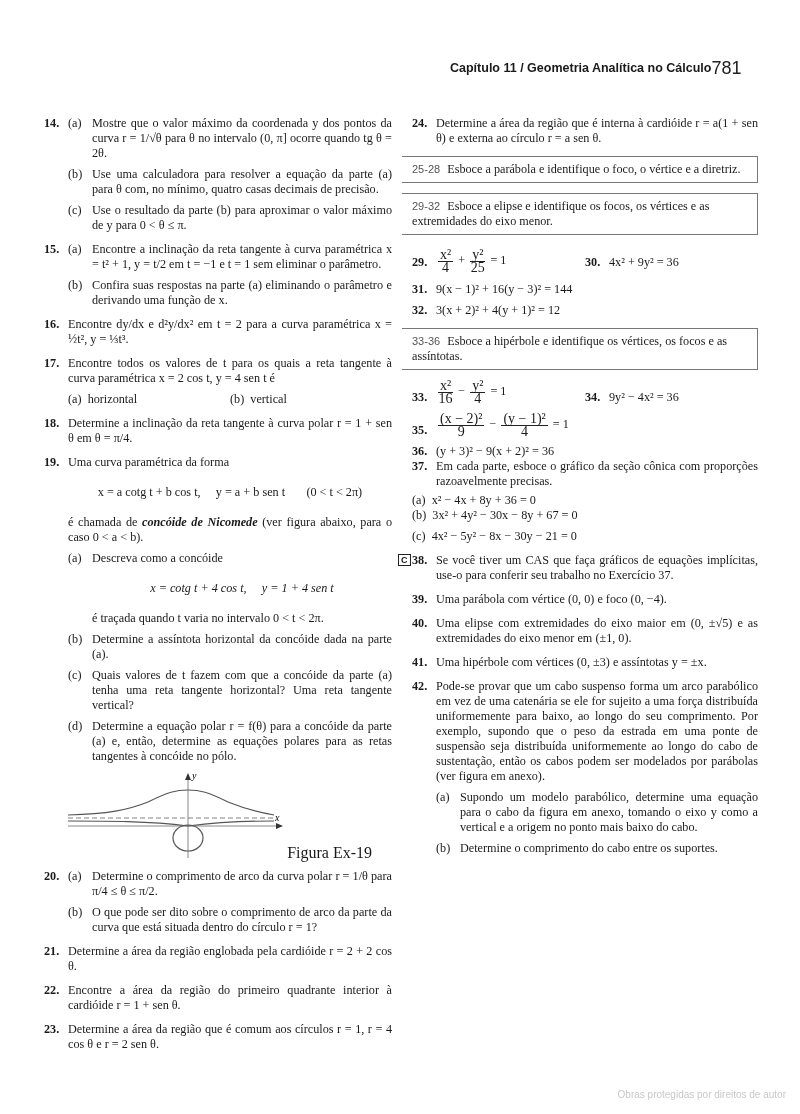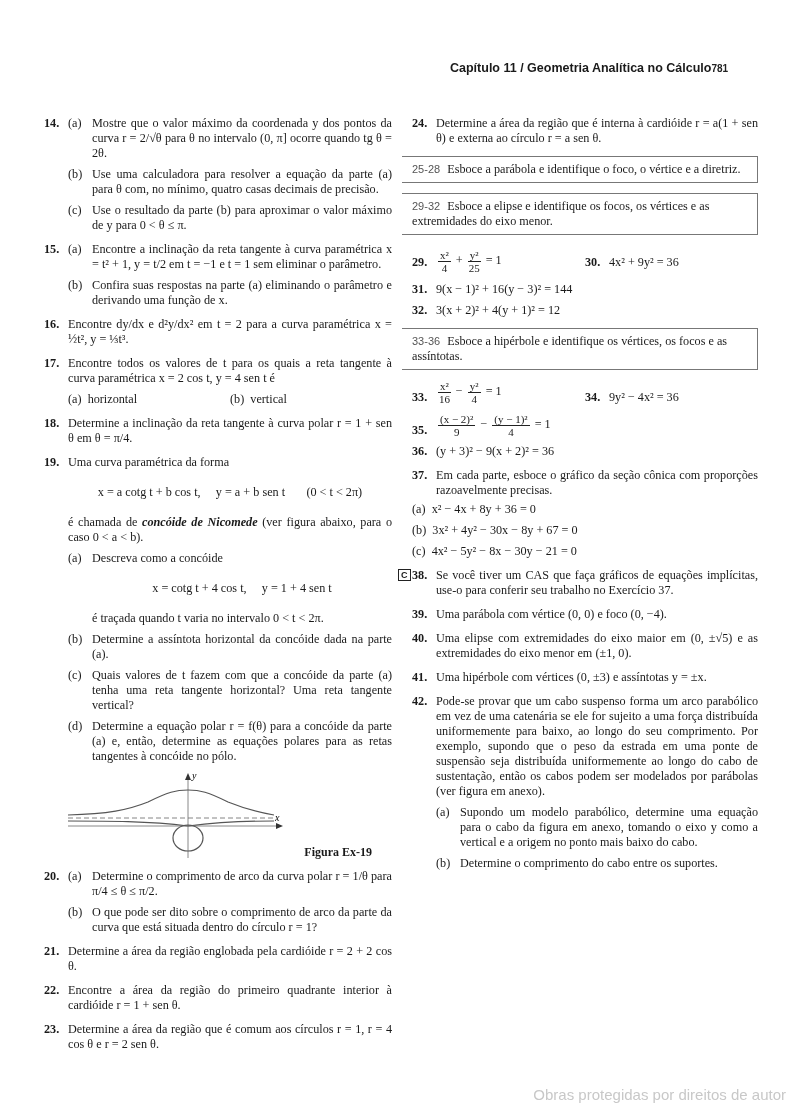--- a/index.html
+++ b/index.html
@@ -1,53 +1,53 @@
 <!DOCTYPE html>
 <html><head>
 <meta charset="utf-8">
 <style>
   html, body { margin:0; padding:0; background:#fff; }
   body { width:800px; height:1114px; position:relative; overflow:hidden;
          font-family:"Liberation Serif", serif; color:#1a1a1a; font-size:12.2px; line-height:15px; }
   .header { position:absolute; top:61px; left:450px; width:305px; font-family:"Liberation Sans", sans-serif;
             font-weight:bold; font-size:12.5px; display:flex; }
-  .header .pg { font-weight:bold; font-size:10px; color:#222; }
+  .header .pg { font-weight:normal; font-size:18px; color:#222; }
   .col { position:absolute; top:116px; }
   .col-left { left:44px; width:348px; }
   .col-right { left:412px; width:346px; }
   .ex { position:relative; padding-left:24px; margin-bottom:9px; text-align:justify; }
   .ex .num { position:absolute; left:0; top:0; font-weight:bold; }
   .part { position:relative; padding-left:24px; margin-top:6px; text-align:justify; }
   .part .pl { position:absolute; left:0; top:0; }
   .eq { text-align:center; margin:15px 0; font-style:normal; }
   i { font-style:italic; }
   .box { border:1px solid #777; border-left:none; padding:5px 14px 5px 0; margin:10px 0 10px -10px; padding-left:10px; }
   .box .rng { font-family:"Liberation Sans", sans-serif; font-size:11px; color:#555; margin-right:4px; }
   .grid2 { display:grid; grid-template-columns:1fr 1fr; row-gap:8px; margin-bottom:8px; }
   .gitem { position:relative; padding-left:24px; }
   .gitem .num { position:absolute; left:0; top:0; font-weight:bold; }
-  .frac { display:inline-flex; flex-direction:column; align-items:center; vertical-align:middle; font-size:11px; line-height:12px; margin:0 2px; }
+  .frac { display:inline-flex; flex-direction:column; align-items:center; vertical-align:middle; font-size:14px; line-height:12px; margin:0 2px; }
   .frac .n { border-bottom:1px solid #222; padding:0 2px; }
   .figure { position:relative; height:90px; margin-top:6px; }
-  .figcap { position:absolute; right:20px; bottom:0; font-weight:bold; font-size:12px; }
+  .figcap { position:absolute; right:20px; bottom:0; font-weight:normal; font-size:16px; }
   .cas { display:inline-block; border:1px solid #222; font-family:"Liberation Sans", sans-serif; font-weight:bold; font-size:9px; line-height:10px; padding:0 2px; position:absolute; left:-14px; top:1px; }
-  .footer { position:absolute; right:14px; bottom:12px; font-family:"Liberation Sans", sans-serif; font-size:15px; color:#c8c8c8; }
+  .footer { position:absolute; right:14px; bottom:12px; font-family:"Liberation Sans", sans-serif; font-size:10px; color:#c8c8c8; }
 </style>
 </head>
 <body>
 
 <div class="header">
   <span>Capítulo 11 / Geometria Analítica no Cálculo</span>
   <span class="pg">781</span>
 </div>
 
 <div class="col col-left">
   <div class="ex">
     <span class="num">14.</span>
-    <div class="part" style="margin-top:0"><span class="pl">(a)</span><span>Mostre que o valor máximo da coordenada y dos pontos da curva r = 2/√θ para θ no intervalo (0, π] ocorre quando tg θ = 2θ.</span></div>
+    <div class="part" style="margin-top:0"><span class="pl">(a)</span><span>Mostre que o valor máximo da coordenada y dos pontos da curva r = 1/√θ para θ no intervalo (0, π] ocorre quando tg θ = 2θ.</span></div>
     <div class="part"><span class="pl">(b)</span><span>Use uma calculadora para resolver a equação da parte (a) para θ com, no mínimo, quatro casas decimais de precisão.</span></div>
     <div class="part"><span class="pl">(c)</span><span>Use o resultado da parte (b) para aproximar o valor máximo de y para 0 &lt; θ ≤ π.</span></div>
   </div>
 
   <div class="ex">
     <span class="num">15.</span>
     <div class="part" style="margin-top:0"><span class="pl">(a)</span><span>Encontre a inclinação da reta tangente à curva paramétrica x = t² + 1, y = t/2 em t = −1 e t = 1 sem eliminar o parâmetro.</span></div>
     <div class="part"><span class="pl">(b)</span><span>Confira suas respostas na parte (a) eliminando o parâmetro e derivando uma função de x.</span></div>
   </div>
 
@@ -69,21 +69,21 @@
     <span class="num">18.</span>
     <span>Determine a inclinação da reta tangente à curva polar r = 1 + sen θ em θ = π/4.</span>
   </div>
 
   <div class="ex">
     <span class="num">19.</span>
     <span>Uma curva paramétrica da forma</span>
     <div class="eq" style="white-space:pre;">x = a cotg t + b cos t,     y = a + b sen t       (0 &lt; t &lt; 2π)</div>
     <div><span>é chamada de </span><b><i>concóide de Nicomede</i></b><span> (ver figura abaixo, para o caso 0 &lt; a &lt; b).</span></div>
     <div class="part"><span class="pl">(a)</span><span>Descreva como a concóide</span>
-      <div class="eq" style="white-space:pre;">x = cotg t + 4 cos t,     y = 1 + 4 sen t</div>
+      <div class="eq" style="white-space:pre;font-style:italic;">x = cotg t + 4 cos t,     y = 1 + 4 sen t</div>
       <div>é traçada quando t varia no intervalo 0 &lt; t &lt; 2π.</div>
     </div>
     <div class="part"><span class="pl">(b)</span><span>Determine a assíntota horizontal da concóide dada na parte (a).</span></div>
     <div class="part"><span class="pl">(c)</span><span>Quais valores de t fazem com que a concóide da parte (a) tenha uma reta tangente horizontal? Uma reta tangente vertical?</span></div>
     <div class="part"><span class="pl">(d)</span><span>Determine a equação polar r = f(θ) para a concóide da parte (a) e, então, determine as equações polares para as retas tangentes à concóide no pólo.</span></div>
 
     <div class="figure">
       <svg width="330" height="90" viewBox="0 0 330 90" style="position:absolute; left:-20px; top:0;">
         <line x1="140" y1="88" x2="140" y2="6" stroke="#888" stroke-width="1"></line>
         <polygon points="137,10 143,10 140,3" fill="#333"></polygon>
@@ -177,27 +177,27 @@
         <span class="n">(x − 2)²</span>
         <span>9</span>
       </span>
     <span>−</span>
     <span class="frac">
         <span class="n">(y − 1)²</span>
         <span>4</span>
       </span>
     <span>= 1</span>
   </div>
-  <div class="gitem" style="margin-bottom:9px"><span class="num">36.</span><span>(y + 3)² − 9(x + 2)² = 36</span></div>
+  <div class="gitem" style=""><span class="num">36.</span><span>(y + 3)² − 9(x + 2)² = 36</span></div>
 
   <div class="ex">
     <span class="num">37.</span>
     <span>Em cada parte, esboce o gráfico da seção cônica com proporções razoavelmente precisas.</span>
     <div style="margin-left:-24px; margin-top:4px;">
-      <div style="margin-bottom:6px"><span>(a)</span>&nbsp; <span>x² − 4x + 8y + 36 = 0</span></div>
+      <div style=""><span>(a)</span>&nbsp; <span>x² − 4x + 8y + 36 = 0</span></div>
       <div style="margin-bottom:6px"><span>(b)</span>&nbsp; <span>3x² + 4y² − 30x − 8y + 67 = 0</span></div>
       <div><span>(c)</span>&nbsp; <span>4x² − 5y² − 8x − 30y − 21 = 0</span></div>
     </div>
   </div>
 
   <div class="ex">
     <span class="cas">C</span>
     <span class="num">38.</span>
     <span>Se você tiver um CAS que faça gráficos de equações implícitas, use-o para conferir seu trabalho no Exercício 37.</span>
   </div>

